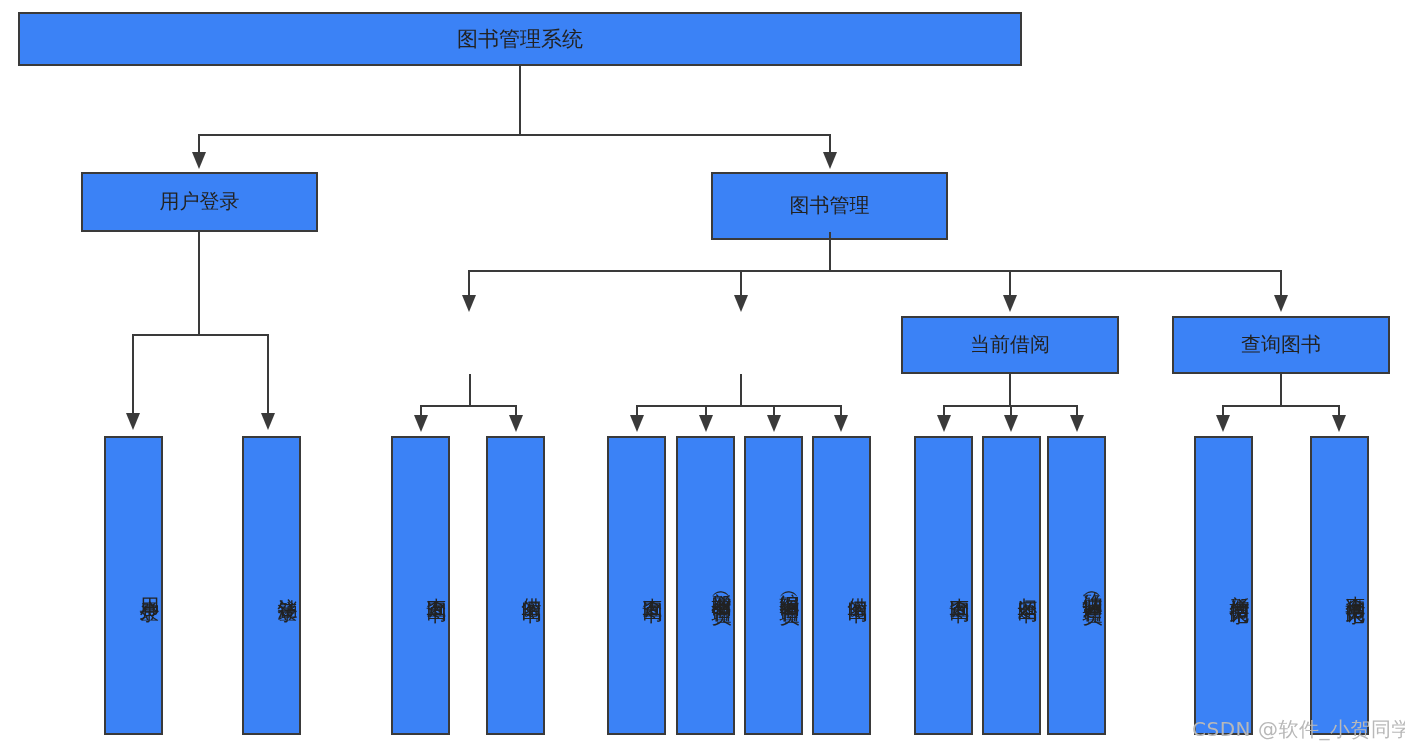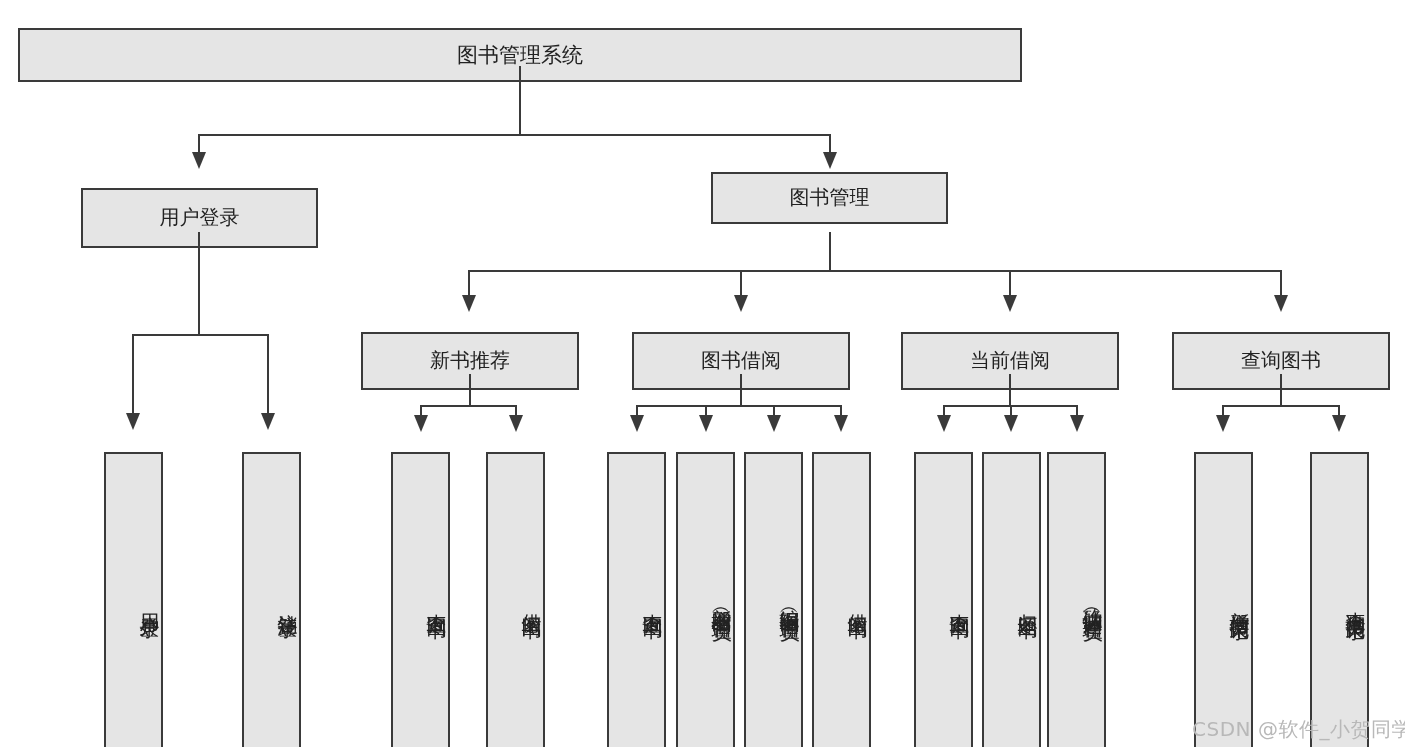--- a/index.html
+++ b/index.html
@@ -8,29 +8,28 @@
     background:#ffffff;
     font-family:"DejaVu Sans","Liberation Sans",sans-serif;
     overflow:hidden;
   }
   #stage{position:relative;width:1405px;height:747px;background:#fff;}
 
   
   .node{
     position:absolute;
     box-sizing:border-box;
-    background:#e5e5e5;
+    background:#3b82f6;
     border:2px solid #3a3a3a;
     display:flex;
     align-items:center;
     justify-content:center;
     color:#222222;
     line-height:1.18;
     text-align:left;
-    margin-top:16px;
   }
   .node.h{            
     writing-mode:horizontal-tb;
   }
   .node.v{            
     writing-mode:vertical-rl;
     text-orientation:upright;
     padding:10px 0 10px 0;
     align-items:flex-start;
     justify-content:center;
@@ -83,21 +82,21 @@
   <div class="ln h" style="left:198px;top:134px;width:633px;height:2px;"></div>
   <div class="ln v" style="left:198px;top:134px;width:2px;height:22px;"></div>
   <div class="arrow" style="left:192px;top:152px;"></div>
   <div class="ln v" style="left:829px;top:134px;width:2px;height:22px;"></div>
   <div class="arrow" style="left:823px;top:152px;"></div>
 
   <div class="node h lvl2-node" style="left:81px;top:172px;width:237px;height:60px;">
     <span>用户登录</span>
   </div>
 
-  <div class="node h lvl2-node" style="left:711px;top:156px;width:237px;height:52px;">
+  <div class="node h lvl2-node" style="left:711px;top:172px;width:237px;height:68px;">
     <span>图书管理</span>
   </div>
 
   <div class="ln v" style="left:198px;top:232px;width:2px;height:104px;"></div>
   <div class="ln h" style="left:132px;top:334px;width:137px;height:2px;"></div>
   <div class="ln v" style="left:132px;top:334px;width:2px;height:82px;"></div>
   <div class="arrow" style="left:126px;top:413px;"></div>
   <div class="ln v" style="left:267px;top:334px;width:2px;height:82px;"></div>
   <div class="arrow" style="left:261px;top:413px;"></div>
 
@@ -105,26 +104,20 @@
   <div class="ln h" style="left:468px;top:270px;width:813px;height:2px;"></div>
   <div class="ln v" style="left:468px;top:270px;width:2px;height:28px;"></div>
   <div class="arrow" style="left:462px;top:295px;"></div>
   <div class="ln v" style="left:740px;top:270px;width:2px;height:28px;"></div>
   <div class="arrow" style="left:734px;top:295px;"></div>
   <div class="ln v" style="left:1009px;top:270px;width:2px;height:28px;"></div>
   <div class="arrow" style="left:1003px;top:295px;"></div>
   <div class="ln v" style="left:1280px;top:270px;width:2px;height:28px;"></div>
   <div class="arrow" style="left:1274px;top:295px;"></div>
 
-  <div class="node h lvl3-node" style="left:361px;top:316px;width:218px;height:58px;">
-    <span>新书推荐</span>
-  </div>
-  <div class="node h lvl3-node" style="left:632px;top:316px;width:218px;height:58px;">
-    <span>图书借阅</span>
-  </div>
   <div class="node h lvl3-node" style="left:901px;top:316px;width:218px;height:58px;">
     <span>当前借阅</span>
   </div>
   <div class="node h lvl3-node" style="left:1172px;top:316px;width:218px;height:58px;">
     <span>查询图书</span>
   </div>
 
   <div class="ln v" style="left:469px;top:374px;width:2px;height:33px;"></div>
   <div class="ln h" style="left:420px;top:405px;width:97px;height:2px;"></div>
   <div class="ln v" style="left:420px;top:405px;width:2px;height:12px;"></div>

